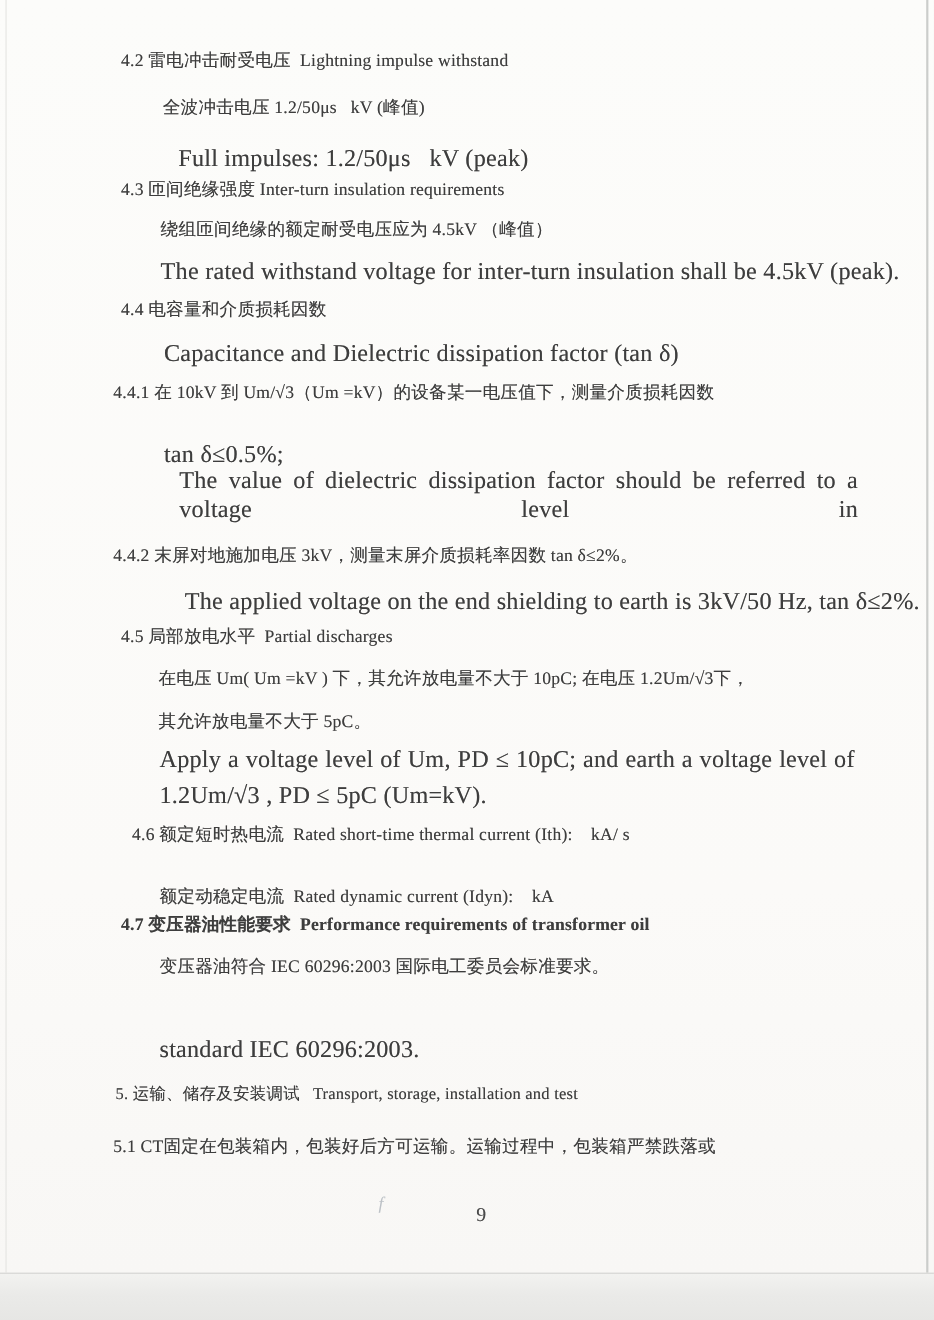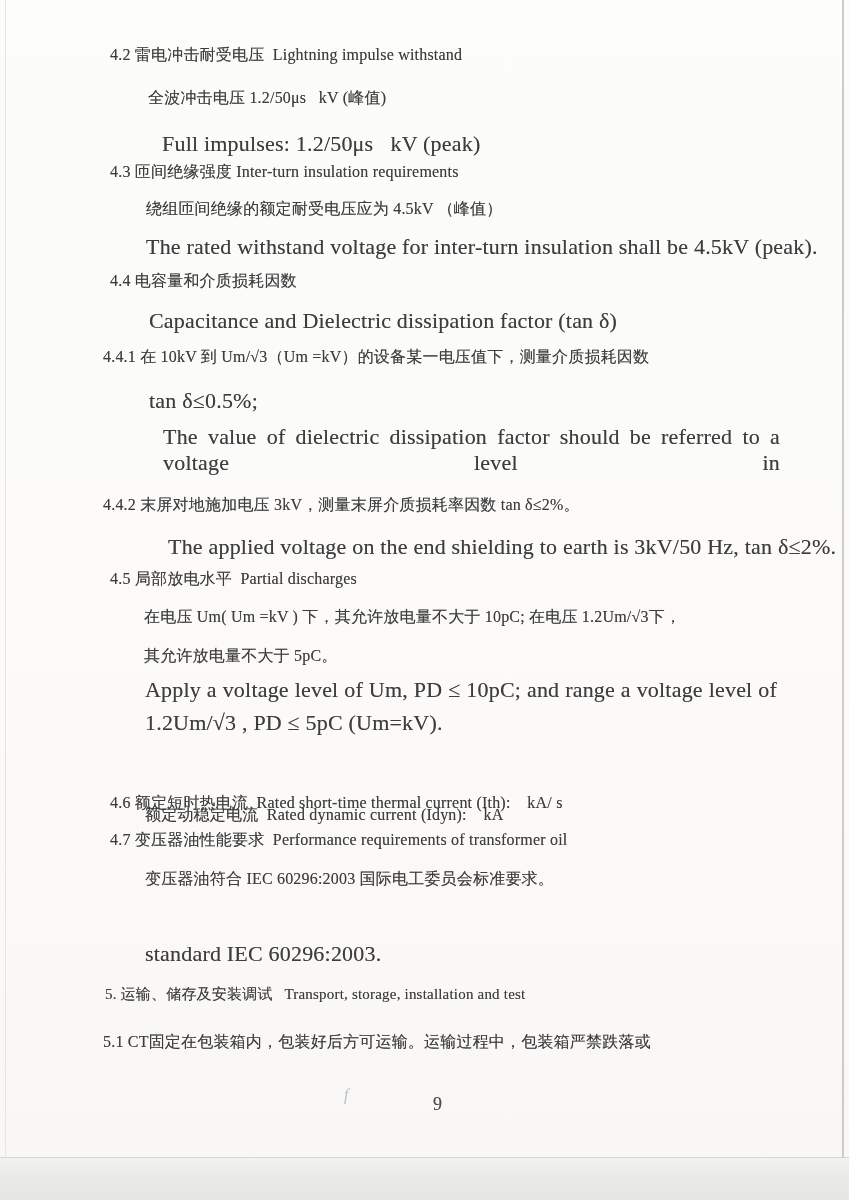--- a/index.html
+++ b/index.html
@@ -35,33 +35,33 @@
   .just{white-space:normal;text-align:justify;text-align-last:justify;}
   .l1{top:45px;left:110px;}
   .l2{top:88px;left:148px;text-align:right;}
   .l3{top:131px;left:162px;}
   .l4{top:162px;left:110px;}
   .l5{top:199px;left:146px;}
   .l6{top:234px;left:146px;}
   .l7{top:271px;left:110px;}
   .l8{top:308px;left:149px;}
   .l9{top:347px;left:103px;}
-  .l10{top:388px;left:149px;}
+  .l10{top:400px;left:149px;}
   .l11{top:424px;left:163px;width:617px;}
   .l12{top:457px;left:160px;}
   .l13{top:495px;left:103px;}
   .l14{top:534px;left:168px;}
   .l15{top:569px;left:110px;}
   .l16{top:607px;left:144px;}
   .l17{top:646px;left:144px;}
   .l18{top:677px;left:145px;width:632px;}
   .l19{top:710px;left:145px;}
-  .l20{top:749px;left:110px;margin-top:44px;}
+  .l20{top:749px;left:120px;}
   .l21{top:789px;left:145px;margin-top:16px;}
-  .l22{top:830px;left:110px;}
+  .l22{top:830px;left:110px;font-weight:bold;}
   .l23{top:869px;left:145px;}
   .l24{top:907px;left:145px;width:633px;}
   .l25{top:941px;left:145px;}
   .l26{top:985px;left:105px;font-size:15px;}
   .l27{top:1032px;left:103px;}
   .pagenum{
     position:absolute;top:1094px;left:433px;
     font-size:18px;color:#4a4a4a;
     text-shadow:0 0 0.5px rgba(70,70,70,.5);
   }
@@ -85,21 +85,21 @@
   <div class="line l7">4.4 电容量和介质损耗因数</div>
   <div class="line l8 en">Capacitance and Dielectric dissipation factor (tan δ)</div>
   <div class="line l9">4.4.1 在 10kV 到 Um/√3（Um =kV）的设备某一电压值下，测量介质损耗因数</div>
   <div class="line l10 en">tan δ≤0.5%;</div>
   <div class="line l11 en just">The value of dielectric dissipation factor should be referred to a voltage level in</div>
   <div class="line l13">4.4.2 末屏对地施加电压 3kV，测量末屏介质损耗率因数 tan δ≤2%。</div>
   <div class="line l14 en">The applied voltage on the end shielding to earth is 3kV/50 Hz, tan δ≤2%.</div>
   <div class="line l15">4.5 局部放电水平  Partial discharges</div>
   <div class="line l16">在电压 Um( Um =kV ) 下，其允许放电量不大于 10pC; 在电压 1.2Um/√3下，</div>
   <div class="line l17">其允许放电量不大于 5pC。</div>
-  <div class="line l18 en just">Apply a voltage level of Um, PD ≤ 10pC; and range a voltage level of</div>
+  <div class="line l18 en just">Apply a voltage level of Um, PD ≤ 10pC; and earth a voltage level of</div>
   <div class="line l19 en">1.2Um/√3 , PD ≤ 5pC (Um=kV).</div>
   <div class="line l20">4.6 额定短时热电流  Rated short-time thermal current (Ith):    kA/ s</div>
   <div class="line l21">额定动稳定电流  Rated dynamic current (Idyn):    kA</div>
   <div class="line l22">4.7 变压器油性能要求  Performance requirements of transformer oil</div>
   <div class="line l23">变压器油符合 IEC 60296:2003 国际电工委员会标准要求。</div>
   <div class="line l25 en">standard IEC 60296:2003.</div>
   <div class="line l26">5. 运输、储存及安装调试   Transport, storage, installation and test</div>
   <div class="line l27">5.1 CT固定在包装箱内，包装好后方可运输。运输过程中，包装箱严禁跌落或</div>
 
   <div class="artifact">f</div>

